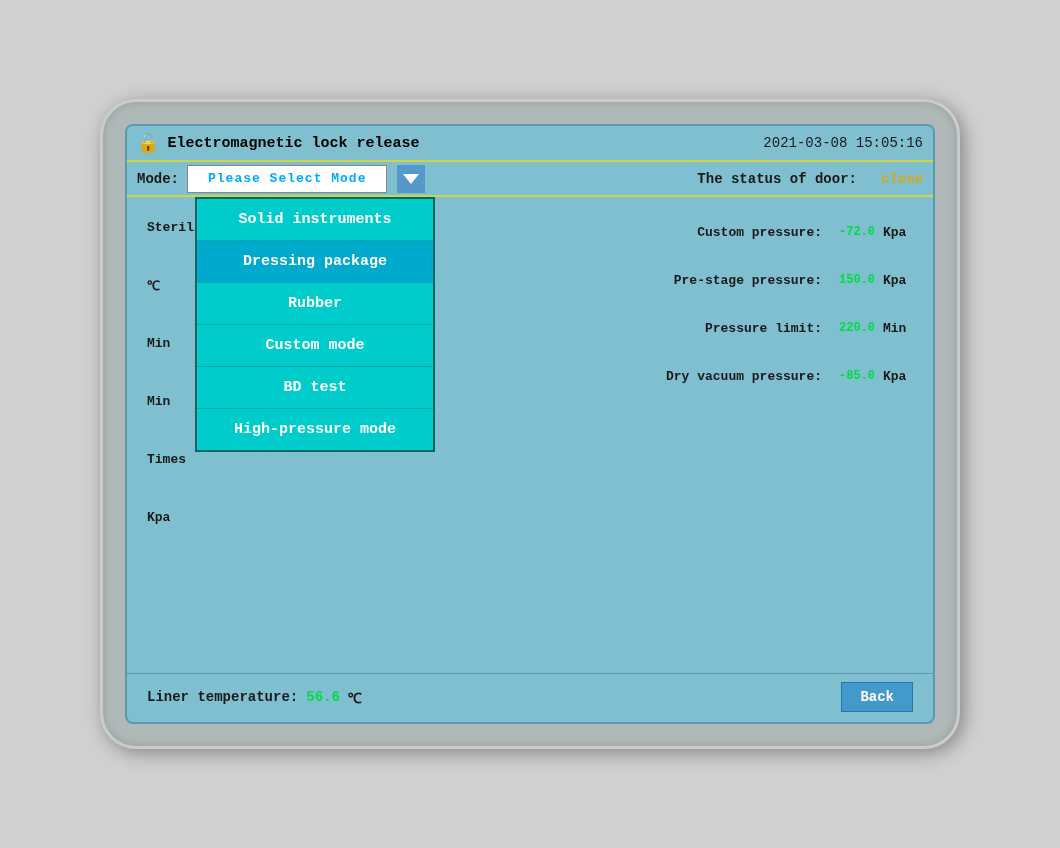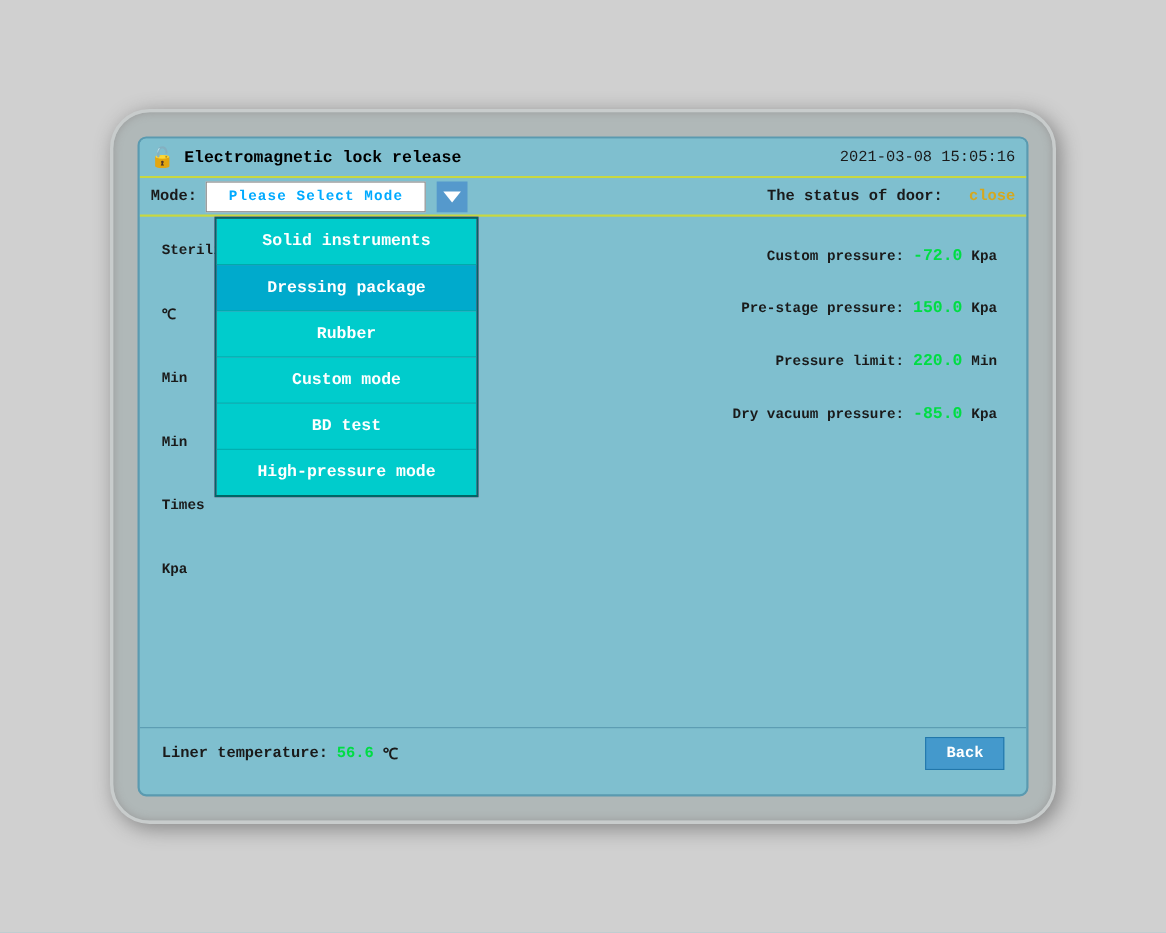--- a/index.html
+++ b/index.html
@@ -175,21 +175,21 @@
     }
     .param-label {
       color: #1a1a1a;
       font-size: 13px;
       font-weight: bold;
       text-align: right;
       min-width: 160px;
     }
     .param-value {
       color: #00dd44;
-      font-size: 15px;
+      font-size: 12px;
       font-weight: bold;
       min-width: 45px;
       text-align: right;
     }
     .param-value.negative {
       color: #00dd44;
     }
     .param-unit {
       color: #1a1a1a;
       font-size: 13px;
@@ -211,21 +211,21 @@
       gap: 6px;
       height: 40px;
     }
     .partial-unit {
       color: #1a1a1a;
       font-size: 13px;
       font-weight: bold;
     }
     
     .bottom-section {
-      padding: 8px 20px 22px 20px;
+      padding: 8px 20px 10px 20px;
       display: flex;
       align-items: center;
       justify-content: space-between;
       border-top: 1px solid #5a9ab0;
     }
     .liner-temp {
       display: flex;
       align-items: center;
       gap: 8px;
     }

